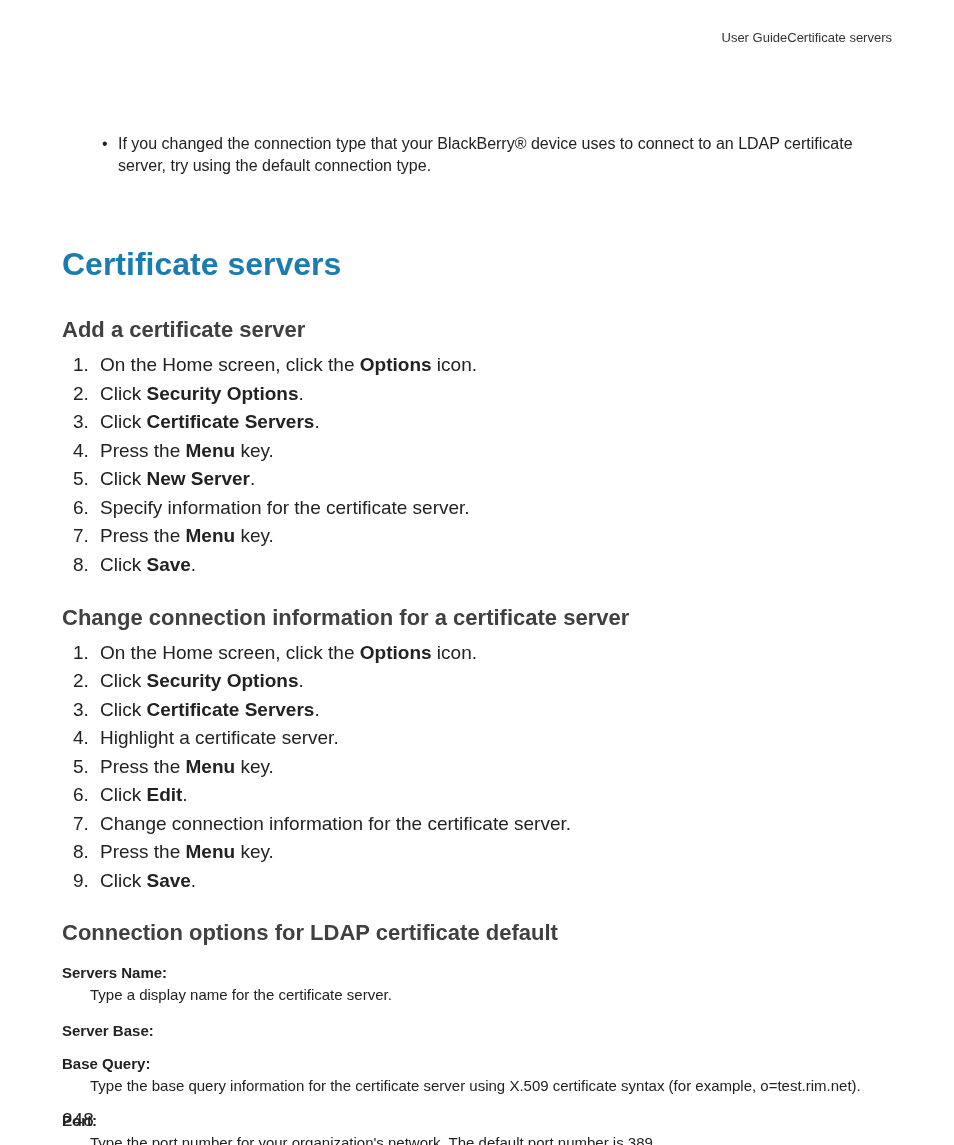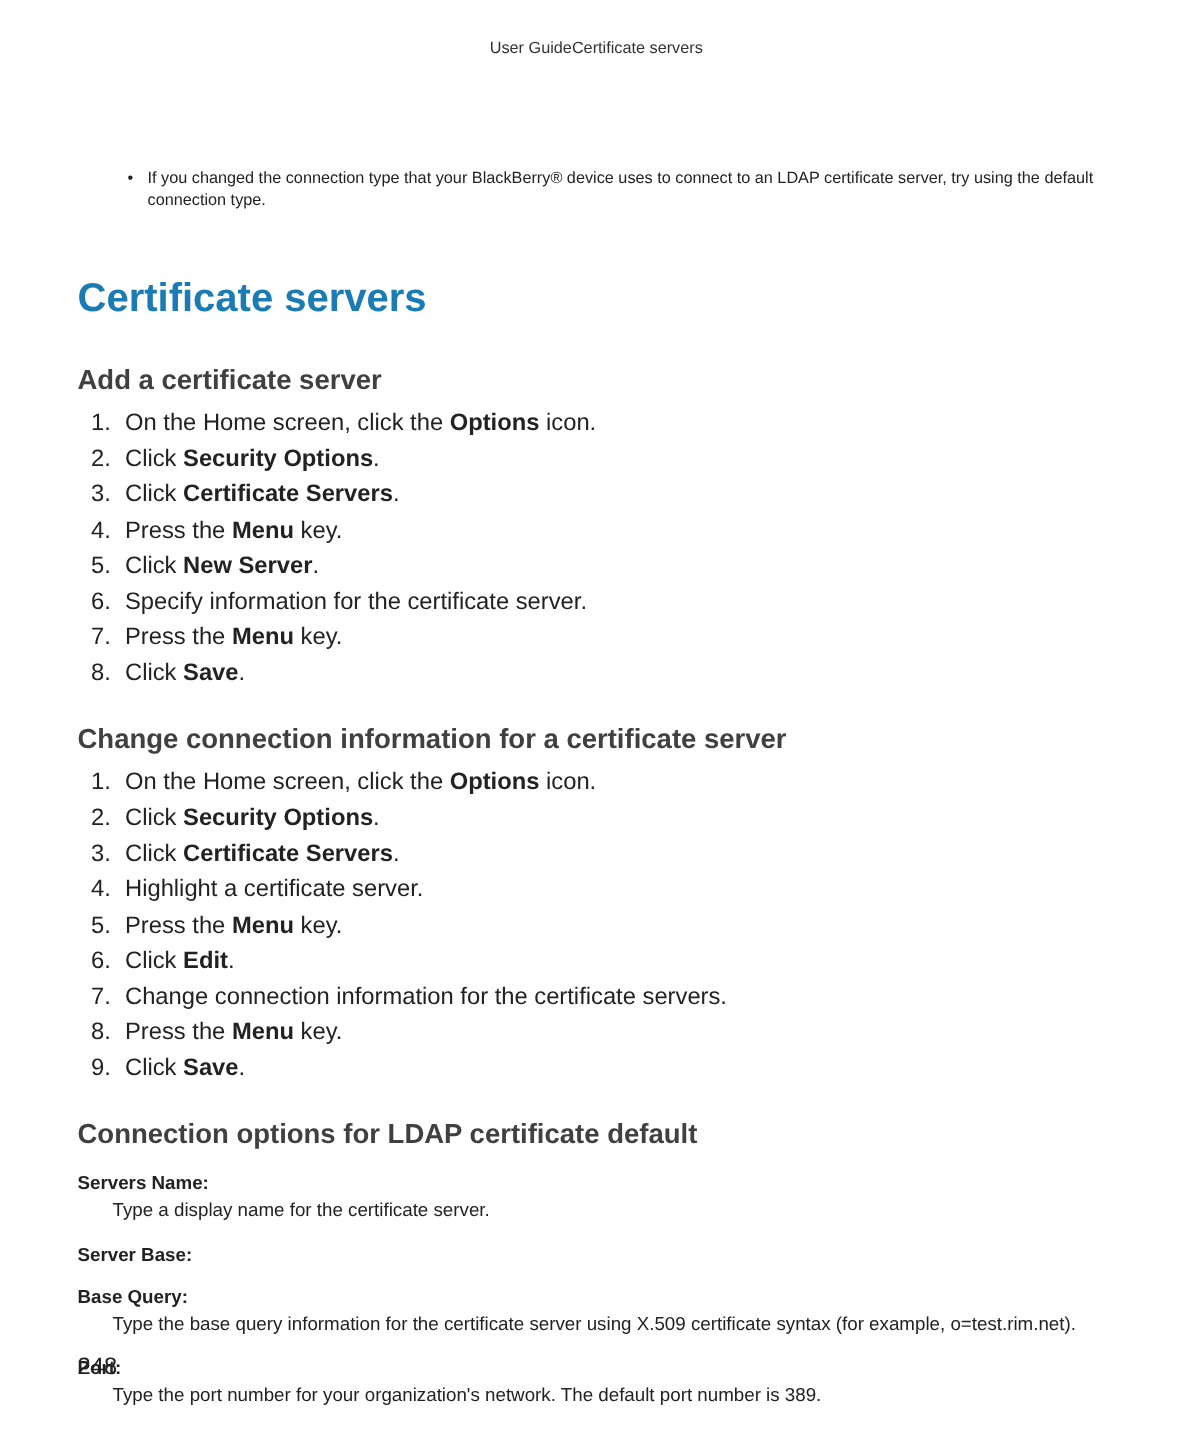--- a/index.html
+++ b/index.html
@@ -12,32 +12,32 @@
   }
   .page {
     padding: 30px 62px 30px 62px;
     box-sizing: border-box;
     width: 954px;
     min-height: 1145px;
     position: relative;
   }
   .header-row {
     display: flex;
-    justify-content: center;
+    justify-content: flex-end;
     font-size: 13px;
     color: #333;
     margin-bottom: 88px;
   }
   .top-bullet {
     margin-left: 40px;
     padding-left: 16px;
-    font-size: 13px;
+    font-size: 16px;
     line-height: 1.35;
     position: relative;
-    margin-bottom: 52px;
+    margin-bottom: 70px;
   }
   .top-bullet::before {
     content: "•";
     position: absolute;
     left: 0;
     top: 0;
   }
   .h1 {
     color: #1b7bb3;
     font-size: 32px;
@@ -102,21 +102,21 @@
     </ol>
 
   <h2 class="h2">Change connection information for a certificate server</h2>
   <ol class="steps">
       <li><span>On the Home screen, click the </span><span class="b">Options</span><span> icon.</span></li>
       <li><span>Click </span><span class="b">Security Options</span><span>.</span></li>
       <li><span>Click </span><span class="b">Certificate Servers</span><span>.</span></li>
       <li><span>Highlight a certificate server.</span></li>
       <li><span>Press the </span><span class="b">Menu</span><span> key.</span></li>
       <li><span>Click </span><span class="b">Edit</span><span>.</span></li>
-      <li><span>Change connection information for the certificate servers.</span></li>
+      <li><span>Change connection information for the certificate server.</span></li>
       <li><span>Press the </span><span class="b">Menu</span><span> key.</span></li>
       <li><span>Click </span><span class="b">Save</span><span>.</span></li>
     </ol>
 
   <h2 class="h2">Connection options for LDAP certificate default</h2>
   <div class="defs">
       <div class="def-item">
         <div class="def-term">Servers Name:</div>
         <div class="def-body">Type a display name for the certificate server.</div>
       </div>

